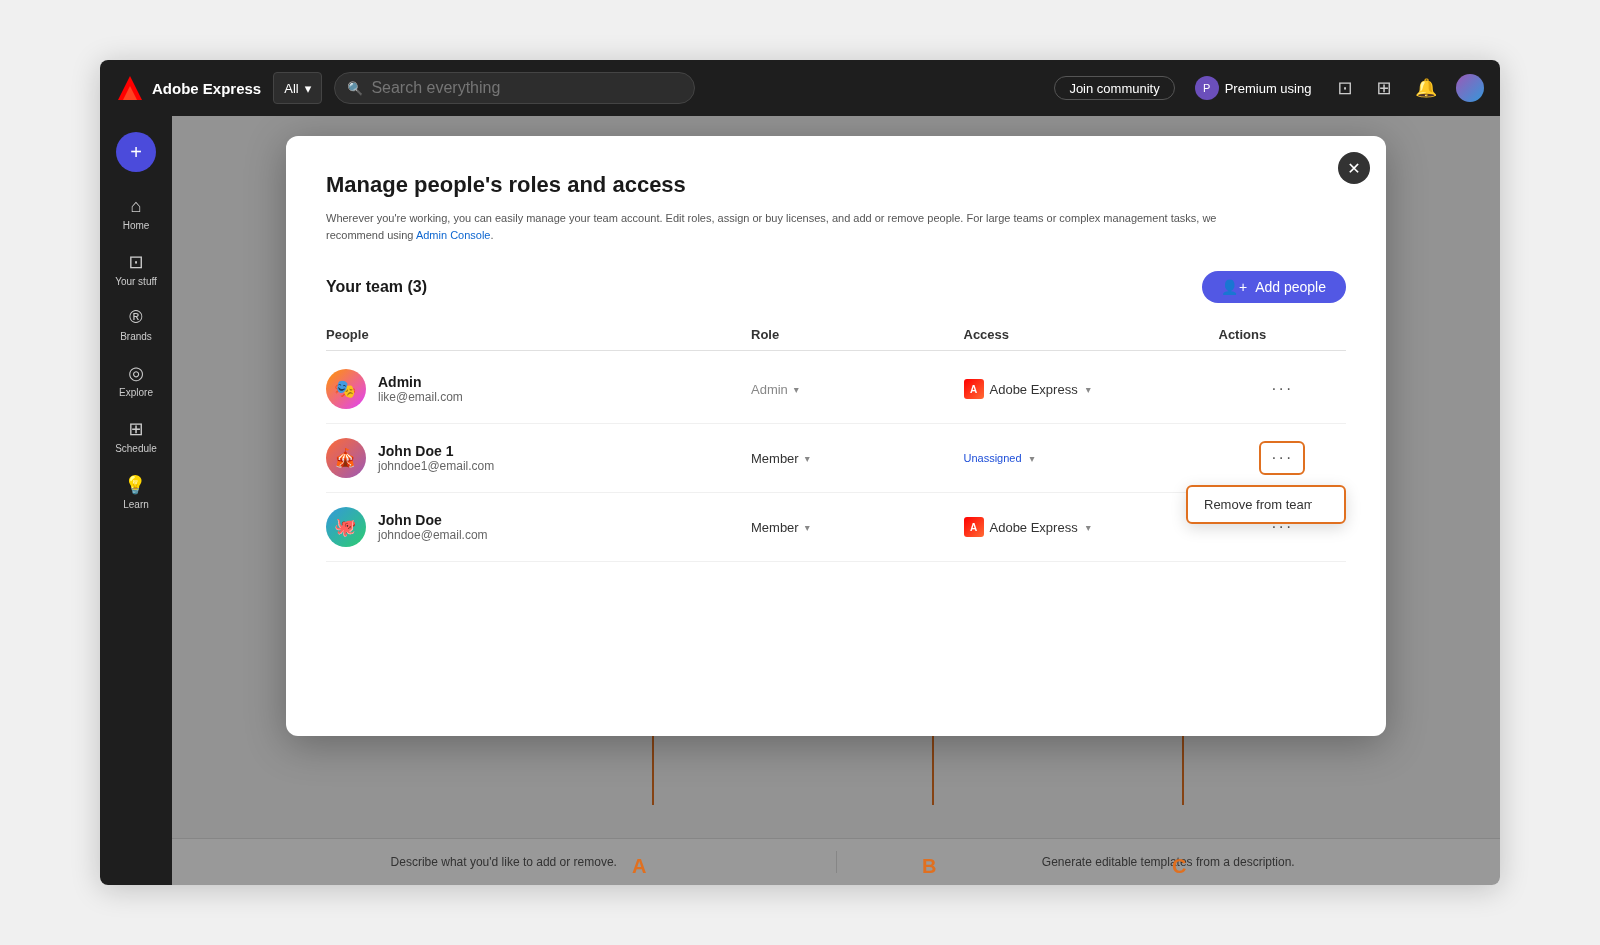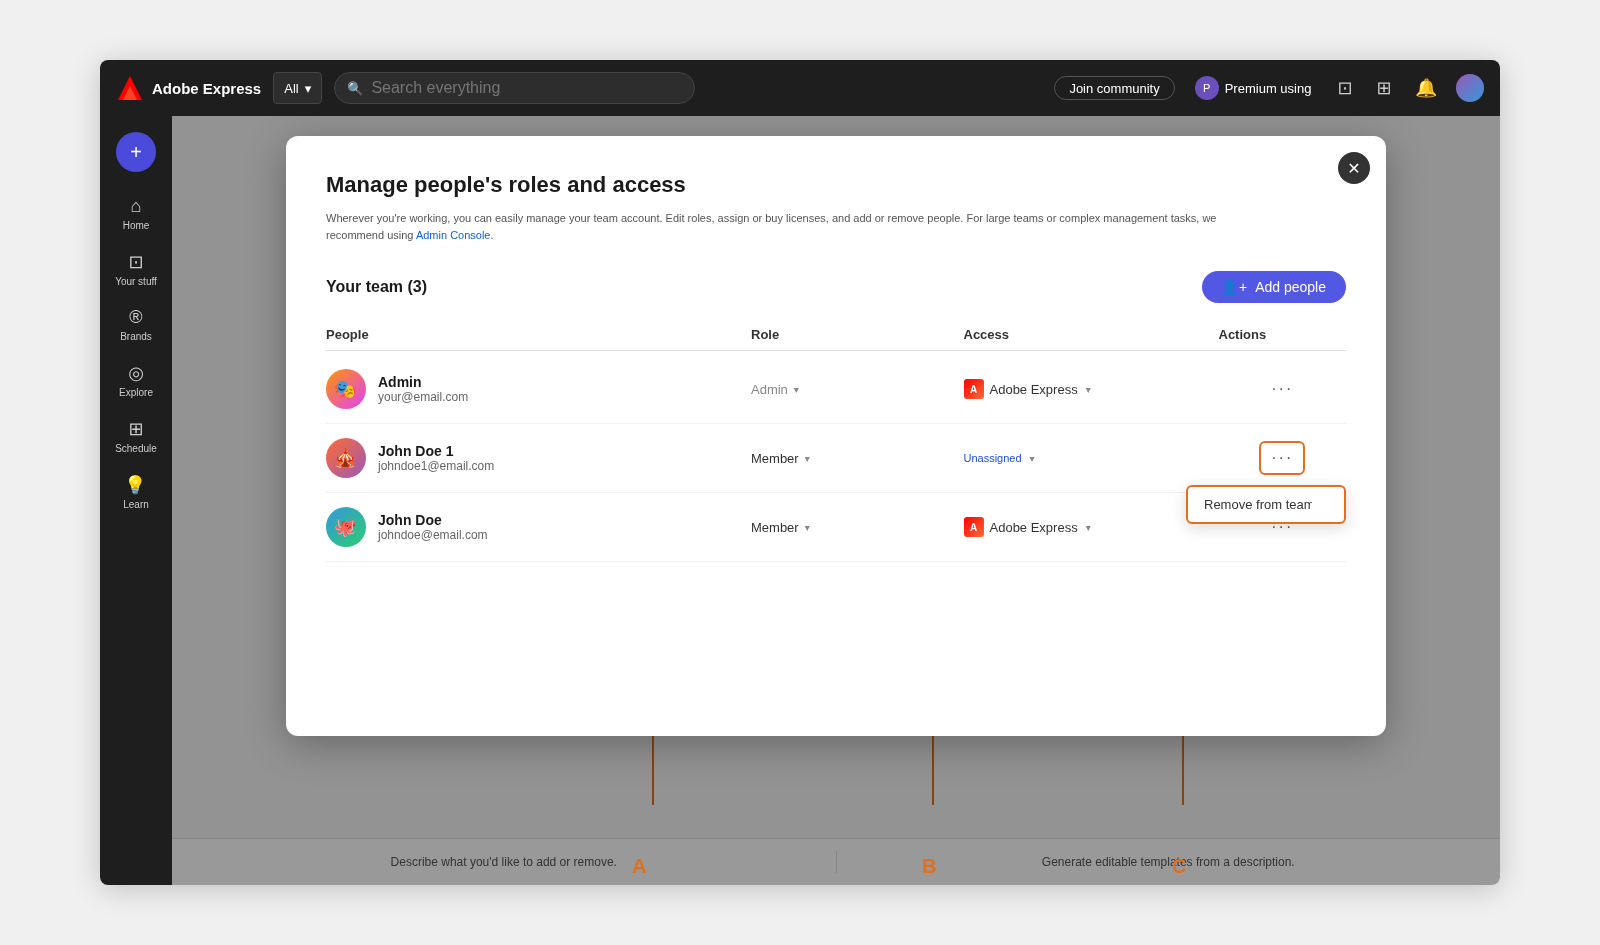--- a/index.html
+++ b/index.html
@@ -605,21 +605,21 @@
             <div class="table-header-cell">Role</div>
             <div class="table-header-cell">Access</div>
             <div class="table-header-cell">Actions</div>
           </div>
 
           <div class="table-row">
             <div class="person-cell">
               <div class="person-avatar avatar-admin">🎭</div>
               <div>
                 <div class="person-info-name">Admin</div>
-                <div class="person-info-email">your@email.com</div>
+                <div class="person-info-email">like@email.com</div>
               </div>
             </div>
             <div class="role-cell">
               <span style="font-size:13px;color:#888;">Admin</span>
               <span class="chevron">▾</span>
             </div>
             <div class="access-cell">
               <div class="adobe-express-logo">A</div>
               <span class="access-text">Adobe Express</span>
               <span class="chevron">▾</span>

